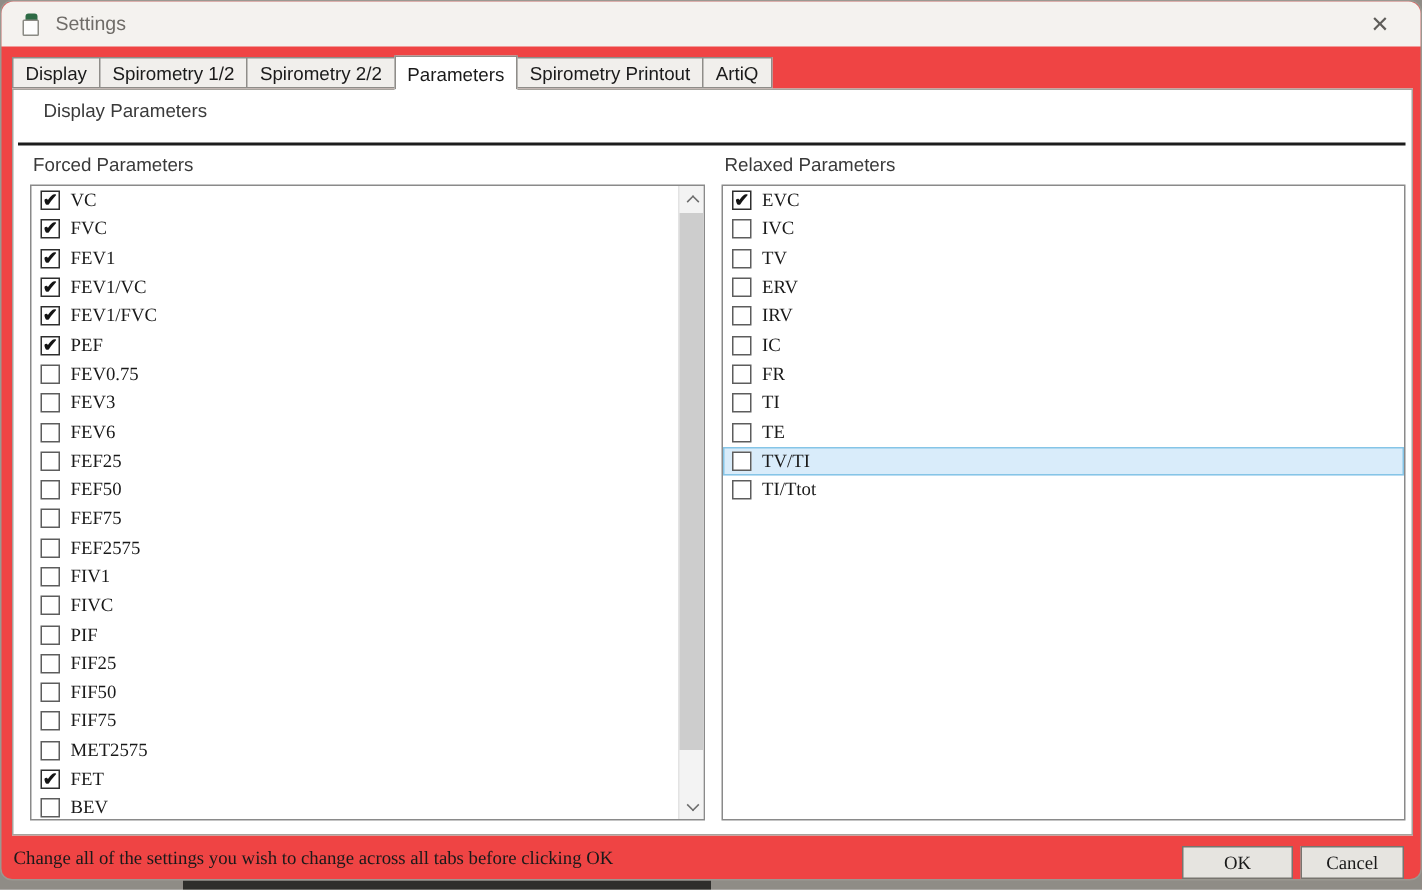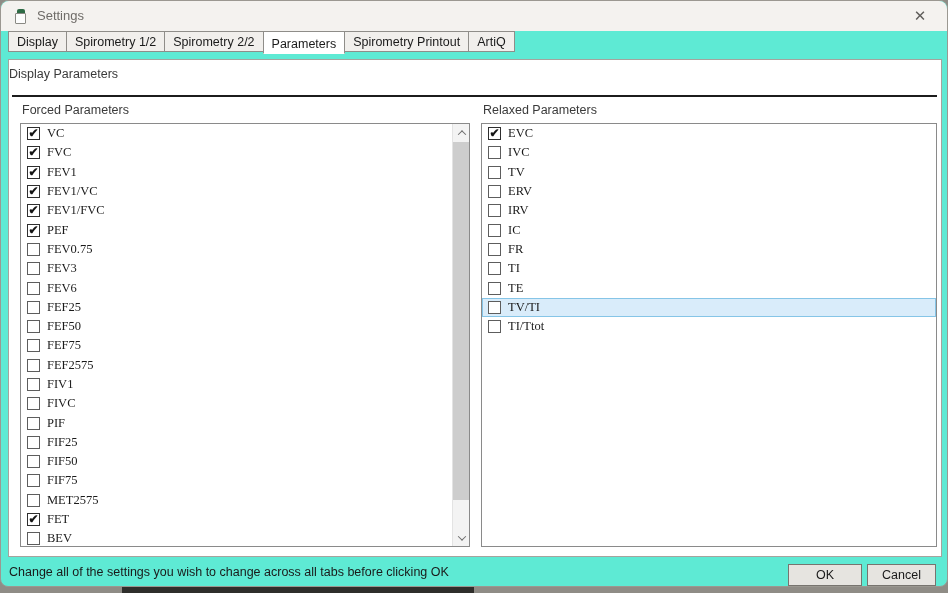--- a/index.html
+++ b/index.html
@@ -3,48 +3,48 @@
 <meta charset="utf-8">
 <style>
   * { margin:0; padding:0; box-sizing:border-box; }
   html,body { width:948px; height:593px; overflow:hidden;
     font-family:"Liberation Sans", sans-serif; background:#8f8c86; }
 
   .backdrop-strip { position:absolute; left:122px; top:587px; width:352px; height:6px;
     background:#2f2e2b; }
 
   .dialog { position:absolute; left:0; top:0; width:948px; height:587px;
-    background:#5eead4; border:1px solid #9b9891; border-radius:8px; }
+    background:#ef4444; border:1px solid #9b9891; border-radius:8px; }
 
   
   .titlebar { position:absolute; left:0; top:0; width:100%; height:30px;
     background:#f4f2ef; border-radius:8px 8px 0 0; }
   .app-icon { position:absolute; left:13px; top:8px; width:14px; height:15px; }
   .app-icon .body { position:absolute; left:1px; top:4px; width:11px; height:11px;
     background:#fdfdfd; border:1px solid #8a8a84; border-radius:1px; }
   .app-icon .lid { position:absolute; left:3px; top:0; width:8px; height:5px;
     background:#2e6b45; border-radius:2px 2px 0 0; }
   .window-title { position:absolute; left:36px; top:7px; font-size:13px; color:#6f6c68; }
   .close-btn { position:absolute; right:8px; top:0; width:38px; height:30px;
     display:flex; align-items:center; justify-content:center;
     color:#5f5d5a; font-size:15px; cursor:default; }
 
   
   .tabstrip { position:absolute; left:0; top:30px; width:100%; height:28px;
-    display:flex; align-items:flex-start; padding-left:7px; }
+    display:flex; align-items:flex-end; padding-left:7px; }
   .tab { position:relative; z-index:1; background:#f1efec; border:1px solid #8f8d89;
     padding:3px 8px 3px 8px; font-size:12.5px; color:#1a1a1a; margin-right:-1px;
     height:21px; white-space:nowrap; }
   .tab.active { background:#ffffff; z-index:3; height:23px; padding-top:5px;
     margin-bottom:-1px; border-bottom:1px solid #ffffff; }
 
   
   .panel { position:absolute; left:7px; top:58px; width:934px; height:498px;
     background:#ffffff; border:1px solid #a6a39d; z-index:2; }
-  .section-title { position:absolute; left:0; top:7px; font-size:12.5px; color:#3a3a3a; }
+  .section-title { position:absolute; left:20px; top:7px; font-size:12.5px; color:#3a3a3a; }
   .section-rule { position:absolute; left:3px; top:35px; width:925px; height:2px;
     background:#1c1c1c; }
   .col-label { position:absolute; top:43px; font-size:12.5px; color:#3a3a3a; }
   .col-label.forced { left:13px; }
   .col-label.relaxed { left:474px; }
 
   .listbox { position:absolute; top:63px; height:424px; background:#ffffff;
     border:1px solid #8a8a8a; overflow:hidden; }
   .listbox.forced { left:11px; width:450px; }
   .listbox.relaxed { left:472px; width:456px; }
@@ -66,21 +66,21 @@
     display:flex; align-items:center; justify-content:center; }
   .sb-btn.up { top:0; } .sb-btn.down { bottom:0; }
   .chev { width:6px; height:6px; border-left:1.5px solid #6c6c6c;
     border-top:1.5px solid #6c6c6c; }
   .chev.up { transform:rotate(45deg) translate(1px,1px); }
   .chev.down { transform:rotate(225deg) translate(1px,1px); }
   .sb-thumb { position:absolute; left:0; top:18px; width:16px; height:358px;
     background:#cdcdcd; }
 
   
-  .footer { position:absolute; left:0; top:556px; width:100%; height:30px; }
+  .footer { position:absolute; left:0; top:556px; width:100%; height:30px;font-family:Liberation Serif, serif; }
   .status-text { position:absolute; left:8px; top:8px; font-size:12.5px; color:#1a1a1a; }
   .btn { position:absolute; top:7px; height:22px; background:#e6e4e0;
     border:1px solid #77746f; font-size:12.5px; color:#1a1a1a;
     display:flex; align-items:center; justify-content:center; }
   .btn.ok { left:787px; width:74px; }
   .btn.cancel { left:866px; width:69px; }
 </style>
 </head>
 <body>
 

